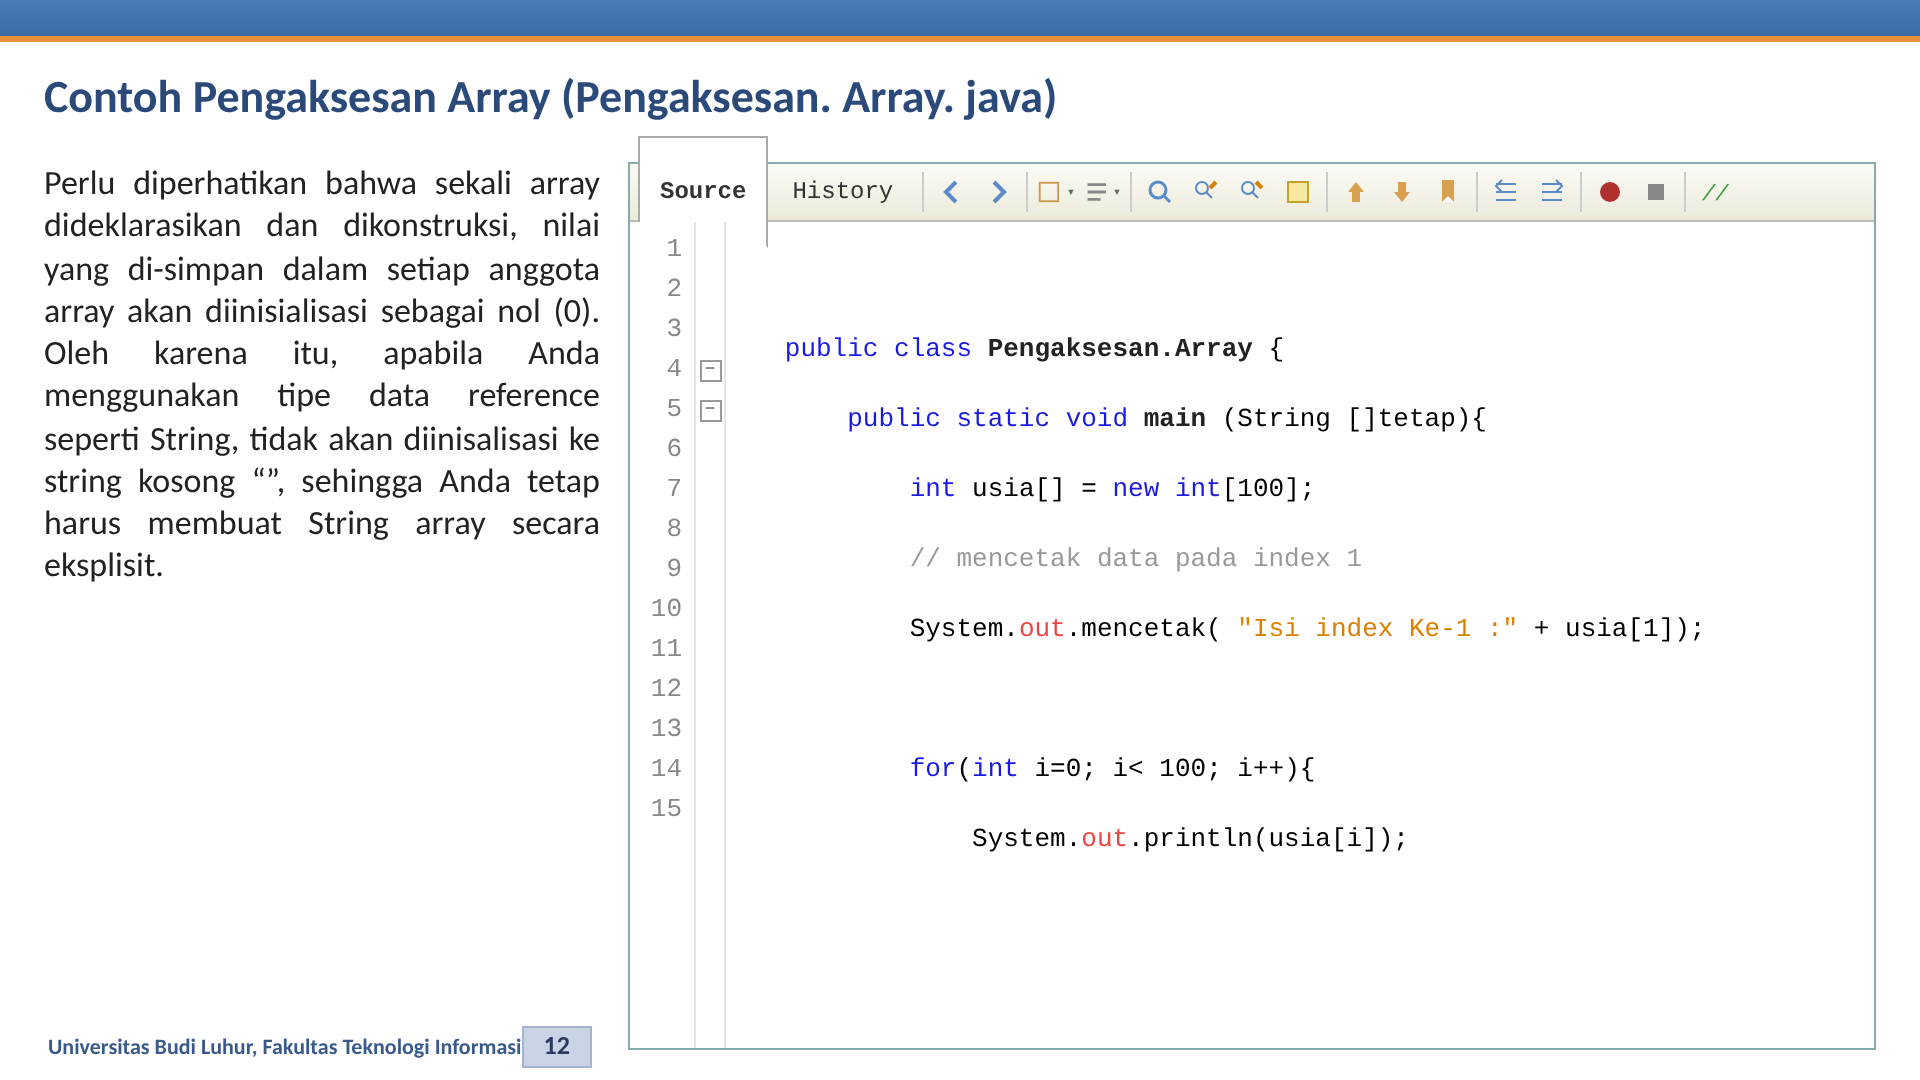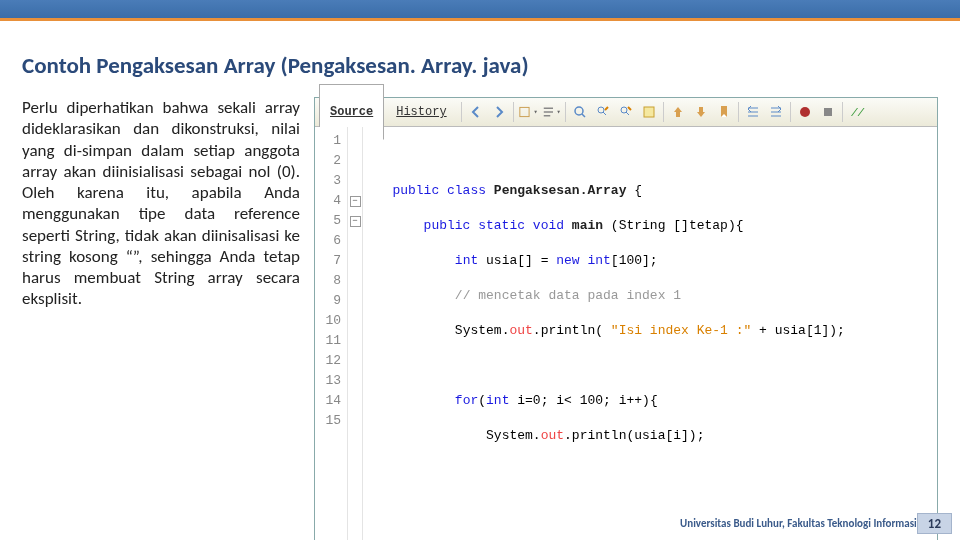--- a/index.html
+++ b/index.html
@@ -16,21 +16,21 @@
     background: linear-gradient(to bottom, #4a7cb8, #3a6da8);
     border-bottom: 3px solid #e8903a;
   }
   .content {
     padding: 14px 22px 0 22px;
   }
   h1 {
     font-size: 23px;
     font-weight: bold;
     color: #2b4a7a;
-    margin: 16px 0 18px 0;
+    margin: 0 0 18px 0;
   }
   .main-row {
     display: flex;
     gap: 14px;
   }
   .desc {
     width: 278px;
     font-size: 17px;
     line-height: 1.25;
     text-align: justify;
@@ -77,21 +77,20 @@
     background: linear-gradient(to bottom, #fbfbf7, #ecead9);
     height: 28px;
     padding: 0 4px;
     gap: 1px;
   }
   .tab-btn {
     font-size: 12px;
     padding: 20px 10px;
     border: 1px solid transparent;
     color: #333;
-    text-decoration: underline;
   }
   .tab-btn.active {
     background: #fff;
     border: 1px solid #aaa;
     border-bottom-color: #fff;
     font-weight: bold;
   }
   .tool-sep {
     width: 1px;
     height: 20px;
@@ -157,21 +156,21 @@
   .cls { font-weight: bold; color: #222; }
   .comment { color: #999; }
   .str { color: #d98000; }
   .id { color: #ef4444; }
   .footer {
     position: absolute;
     bottom: 0;
     left: 16px;
     right: 0;
     display: flex;
-    justify-content: flex-end;
+    justify-content: flex-start;
     align-items: center;
     padding: 4px 8px 6px 8px;
     font-size: 11px;
   }
   .footer-left {
     color: #3a5a8a;
     font-weight: bold;
   }
   .page-num {
     background: #c8d4e6;
@@ -335,21 +334,21 @@
             <div></div>
             <div></div>
             <div></div>
         </div>
         <div class="code">
 <div> </div>
 <div>   <span class="kw">public class </span><span class="cls">Pengaksesan.Array</span><span> {</span></div>
 <div>       <span class="kw">public static void </span><span class="cls">main</span><span> (String []tetap){</span></div>
 <div>           <span class="kw">int</span><span> usia[] = </span><span class="kw">new int</span><span>[100];</span></div>
 <div>           <span class="comment">// mencetak data pada index 1</span></div>
-<div>           <span>System.</span><span class="id">out</span><span>.println( </span><span class="str">"Isi index Ke-1 :"</span><span> + usia[1]);</span></div>
+<div>           <span>System.</span><span class="id">out</span><span>.mencetak( </span><span class="str">"Isi index Ke-1 :"</span><span> + usia[1]);</span></div>
 <div> </div>
 <div>           <span class="kw">for</span><span>(</span><span class="kw">int</span><span> i=0; i&lt; 100; i++){</span></div>
 <div>               <span>System.</span><span class="id">out</span><span>.println(usia[i]);</span></div>
 
 
 
 
         </div>
       </div>
     </div>

